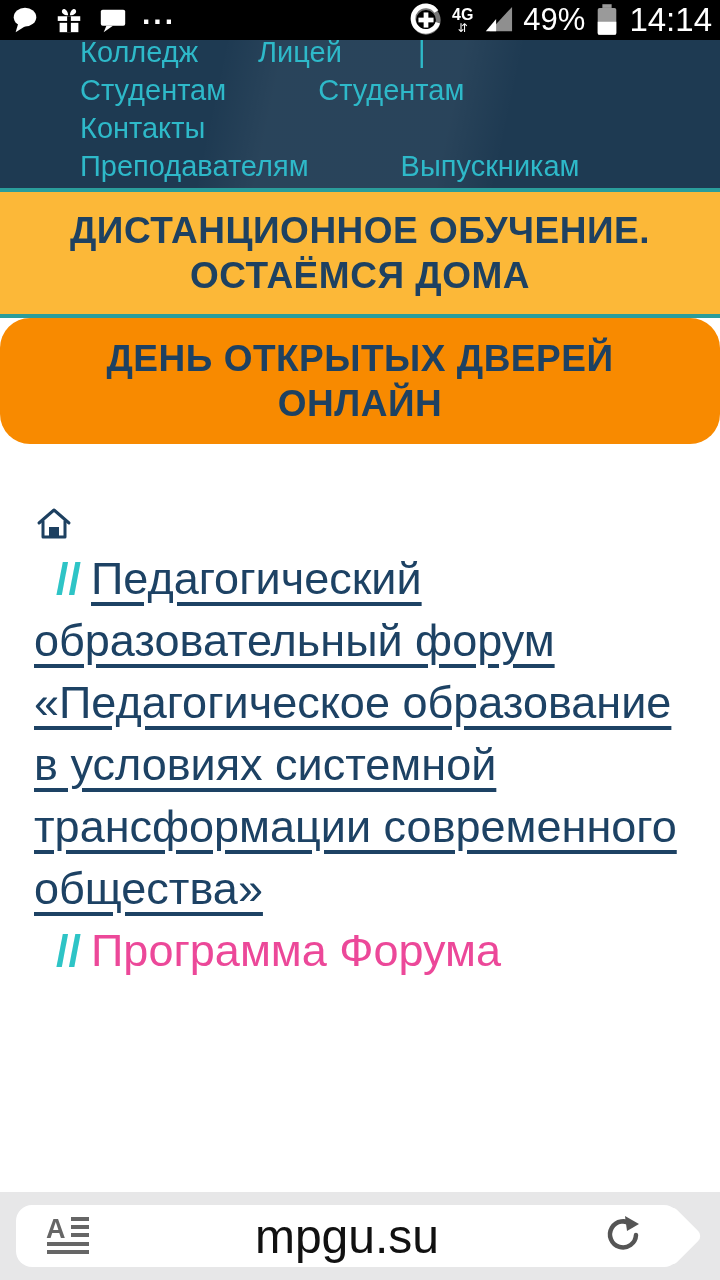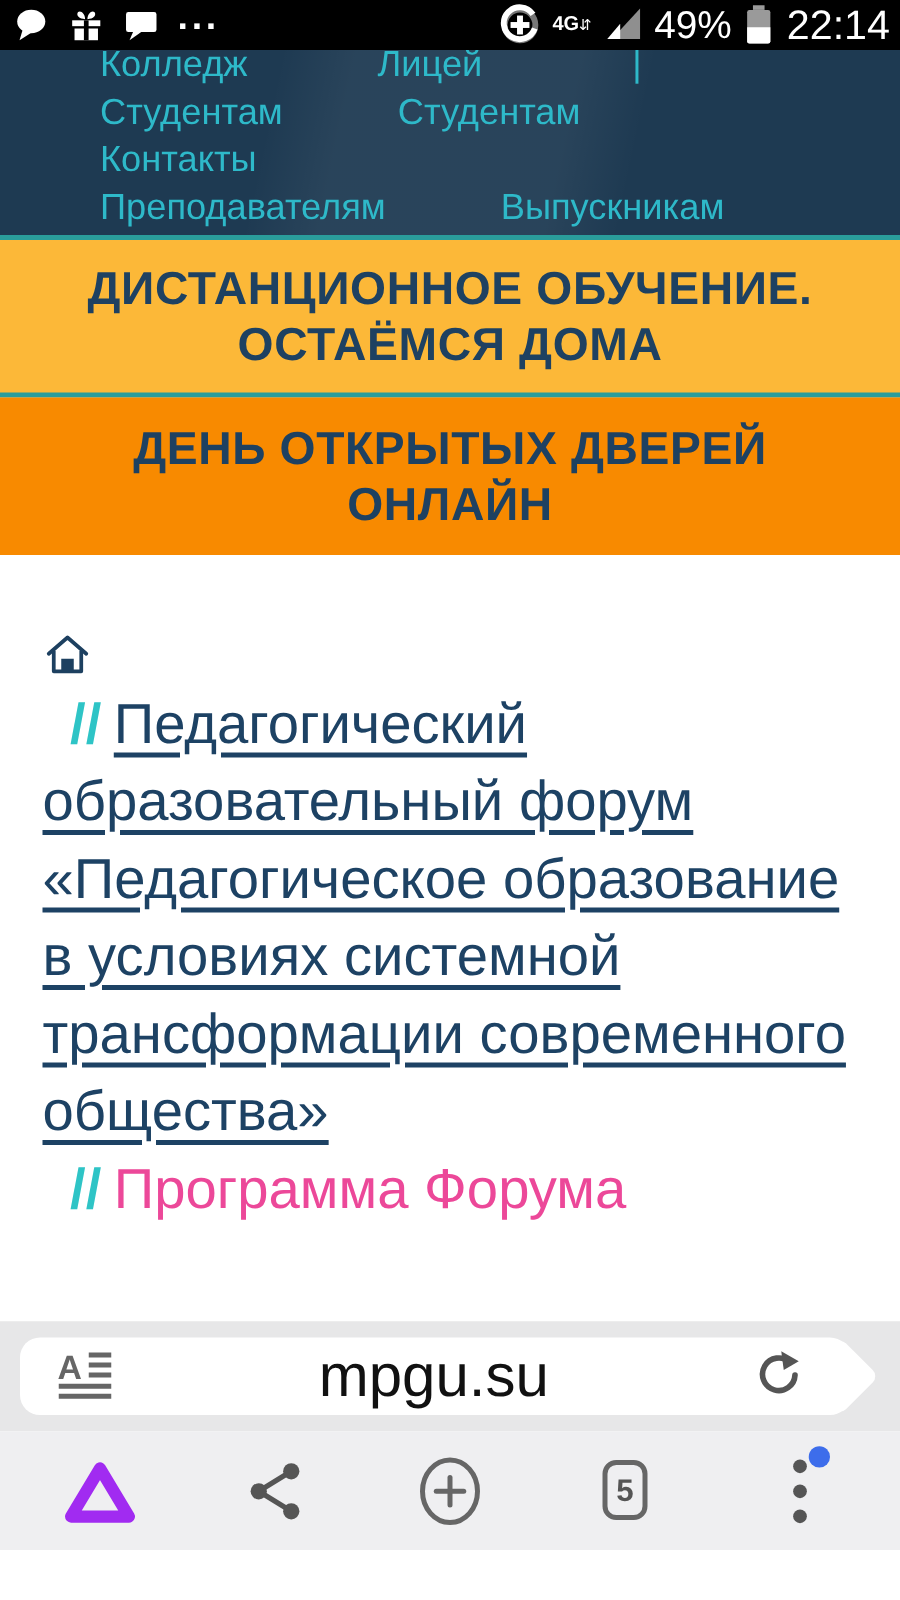--- a/index.html
+++ b/index.html
@@ -8,48 +8,48 @@
 
   
   .status-bar { height:40px; background:#000; display:flex; align-items:center;
     justify-content:space-between; padding:0 8px 0 10px; color:#fff; }
   .sb-left, .sb-right { display:flex; align-items:center; }
   .sb-left  { gap:14px; }
   .sb-right { gap:9px; }
   .sb-icon { display:flex; align-items:center; }
   .sb-ellipsis { font-size:30px; font-weight:bold; letter-spacing:3px; line-height:10px;
     position:relative; top:-6px; }
-  .net-wrap { display:flex; align-items:center; line-height:1; }
+  .net-wrap { display:flex; flex-direction:column; align-items:center; line-height:1; }
   .net-type { font-size:16px; font-weight:bold; }
   .net-arrows { font-size:12px; line-height:10px; }
   .sb-pct { font-size:31px; font-weight:500; }
   .sb-time { font-size:33px; font-weight:500; }
 
   
   .site-header { height:152px; background:#1E3A52; overflow:hidden;
     padding-left:80px; border-bottom:4px solid #2A9D9B; position:relative;
     background-image:linear-gradient(102deg, rgba(255,255,255,0) 30%,
       rgba(255,255,255,.05) 38%, rgba(255,255,255,.05) 62%, rgba(255,255,255,0) 70%); }
   .nav-row { display:flex; gap:92px; font-size:29px; line-height:38px; color:#2EB9C9; }
   .nav-row.first { margin-top:-7px; }
-  .nav-row.first { gap:104px; }
+  .nav-row.first { gap:60px; }
   .nav-link { color:#2EB9C9; text-decoration:none; white-space:nowrap; }
   .nav-pipe { margin-left:16px; }
 
   
   .banner { height:126px; display:flex; align-items:center; justify-content:center;
     text-align:center; }
   .banner-yellow { background:#FCB838; border-bottom:4px solid #2A9D9B; }
-  .banner-orange { background:#F88A00; }
+  .banner-orange { background:#F88A00;border-radius:30px; }
   .banner-text { font-weight:bold; font-size:37px; line-height:45px; color:#1E4161;
     max-width:630px; letter-spacing:.5px; }
   .banner-orange .banner-text { max-width:560px; }
 
   
-  .content { height:613px; background:#fff; padding:60px 22px 0 34px; }
+  .content { height:748px; background:#fff; padding:60px 22px 0 34px; }
   .home-row { height:44px; }
   .breadcrumb { font-size:45px; line-height:62px; color:#1D4264; text-indent:22px; }
   .crumb-sep { color:#2EC4C6; font-weight:600; padding-right:10px; }
   .crumb-link { color:#1D4264; text-decoration:underline;
     text-decoration-thickness:4px; text-underline-offset:8px; }
   .crumb-current-line { display:inline-block; text-indent:0; padding-left:22px; }
   .crumb-current { color:#ec4899; }
 
   
   .url-zone { height:88px; background:#E7E7E8; display:flex; align-items:center; }
@@ -118,21 +118,21 @@
         </svg>
     </span>
     <span class="sb-pct">49%</span>
     <span class="sb-icon">
       <svg width="26" height="34" viewBox="0 0 28 36">
           <rect x="9" y="1" width="10" height="4" fill="#9A9A9A"></rect>
           <rect x="4" y="5" width="20" height="29" rx="2" fill="#9A9A9A"></rect>
           <path d="M4 20 h20 v12 a2 2 0 0 1 -2 2 h-16 a2 2 0 0 1 -2 -2 Z" fill="#fff"></path>
         </svg>
     </span>
-    <span class="sb-time">22:14</span>
+    <span class="sb-time">14:14</span>
   </div>
 </div>
 
 <div class="site-header">
   <div class="nav-row first">
     <span class="nav-link">Колледж</span>
     <span class="nav-link">Лицей</span>
     <span class="nav-link nav-pipe">|</span>
   </div>
   <div class="nav-row">

